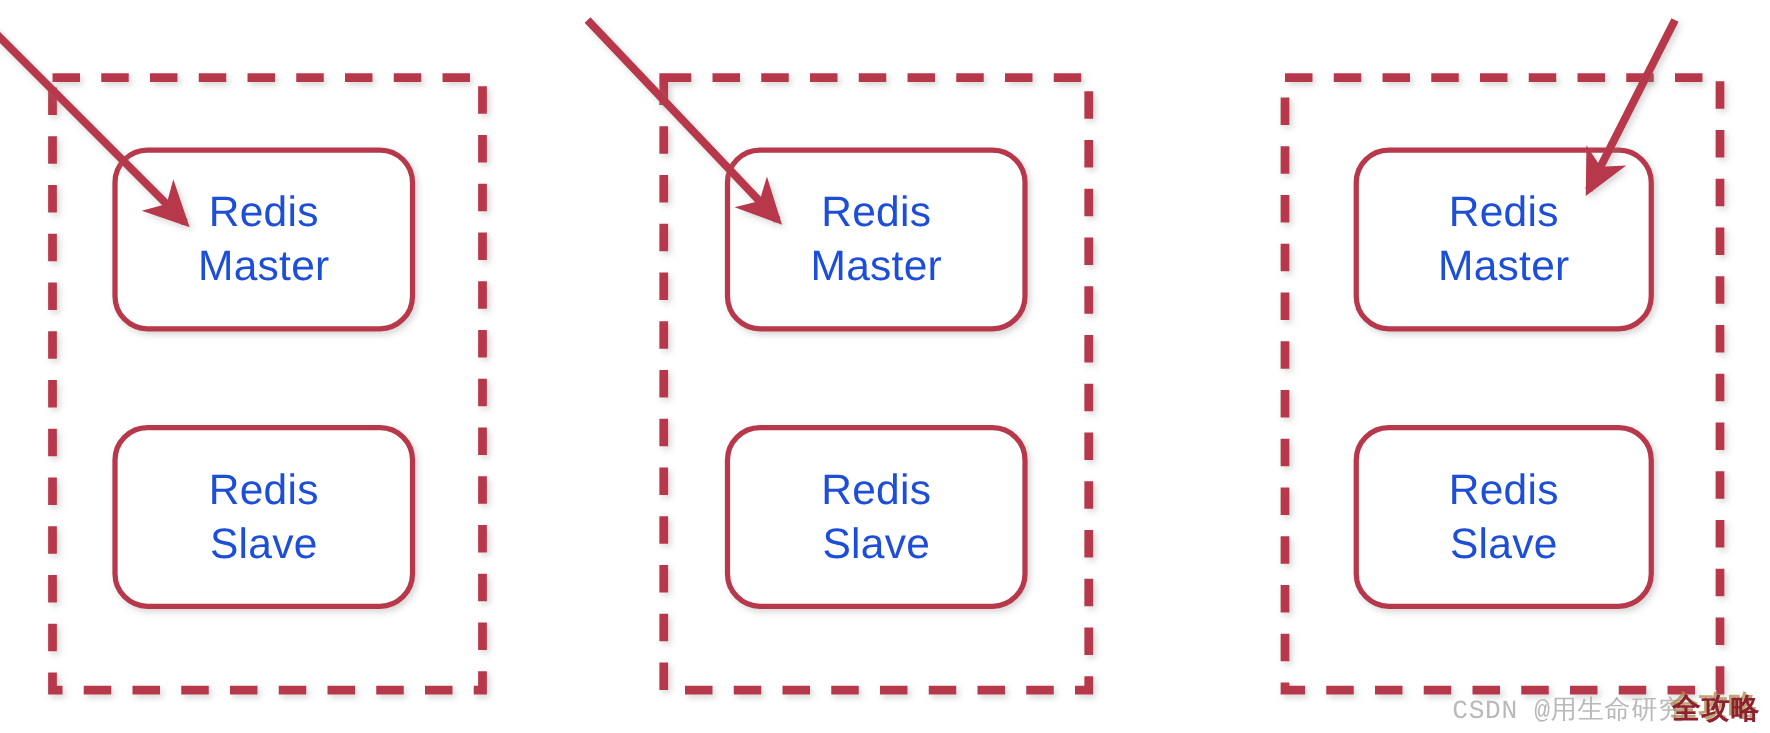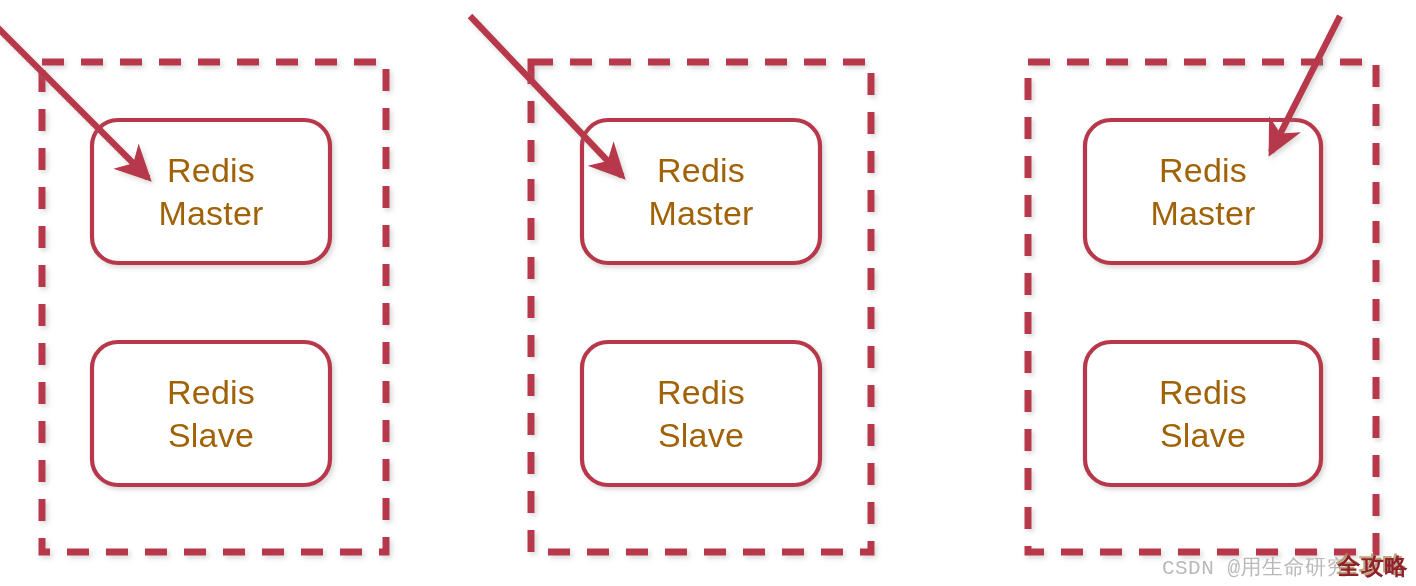--- a/index.html
+++ b/index.html
@@ -26,21 +26,21 @@
     height: 586px;
     display: block;
   }
   .node-label {
     position: absolute;
     display: flex;
     flex-direction: column;
     align-items: center;
     justify-content: center;
     text-align: center;
-    color: #a16207;
+    color: #1d4ed8;
     font-size: 34px;
     line-height: 1.24;
     font-weight: 400;
     letter-spacing: 0.2px;
     pointer-events: none;
     font-family: "Liberation Sans", "DejaVu Sans", sans-serif;
   }
   .node-label span { display: block; }
 
   .watermark {

